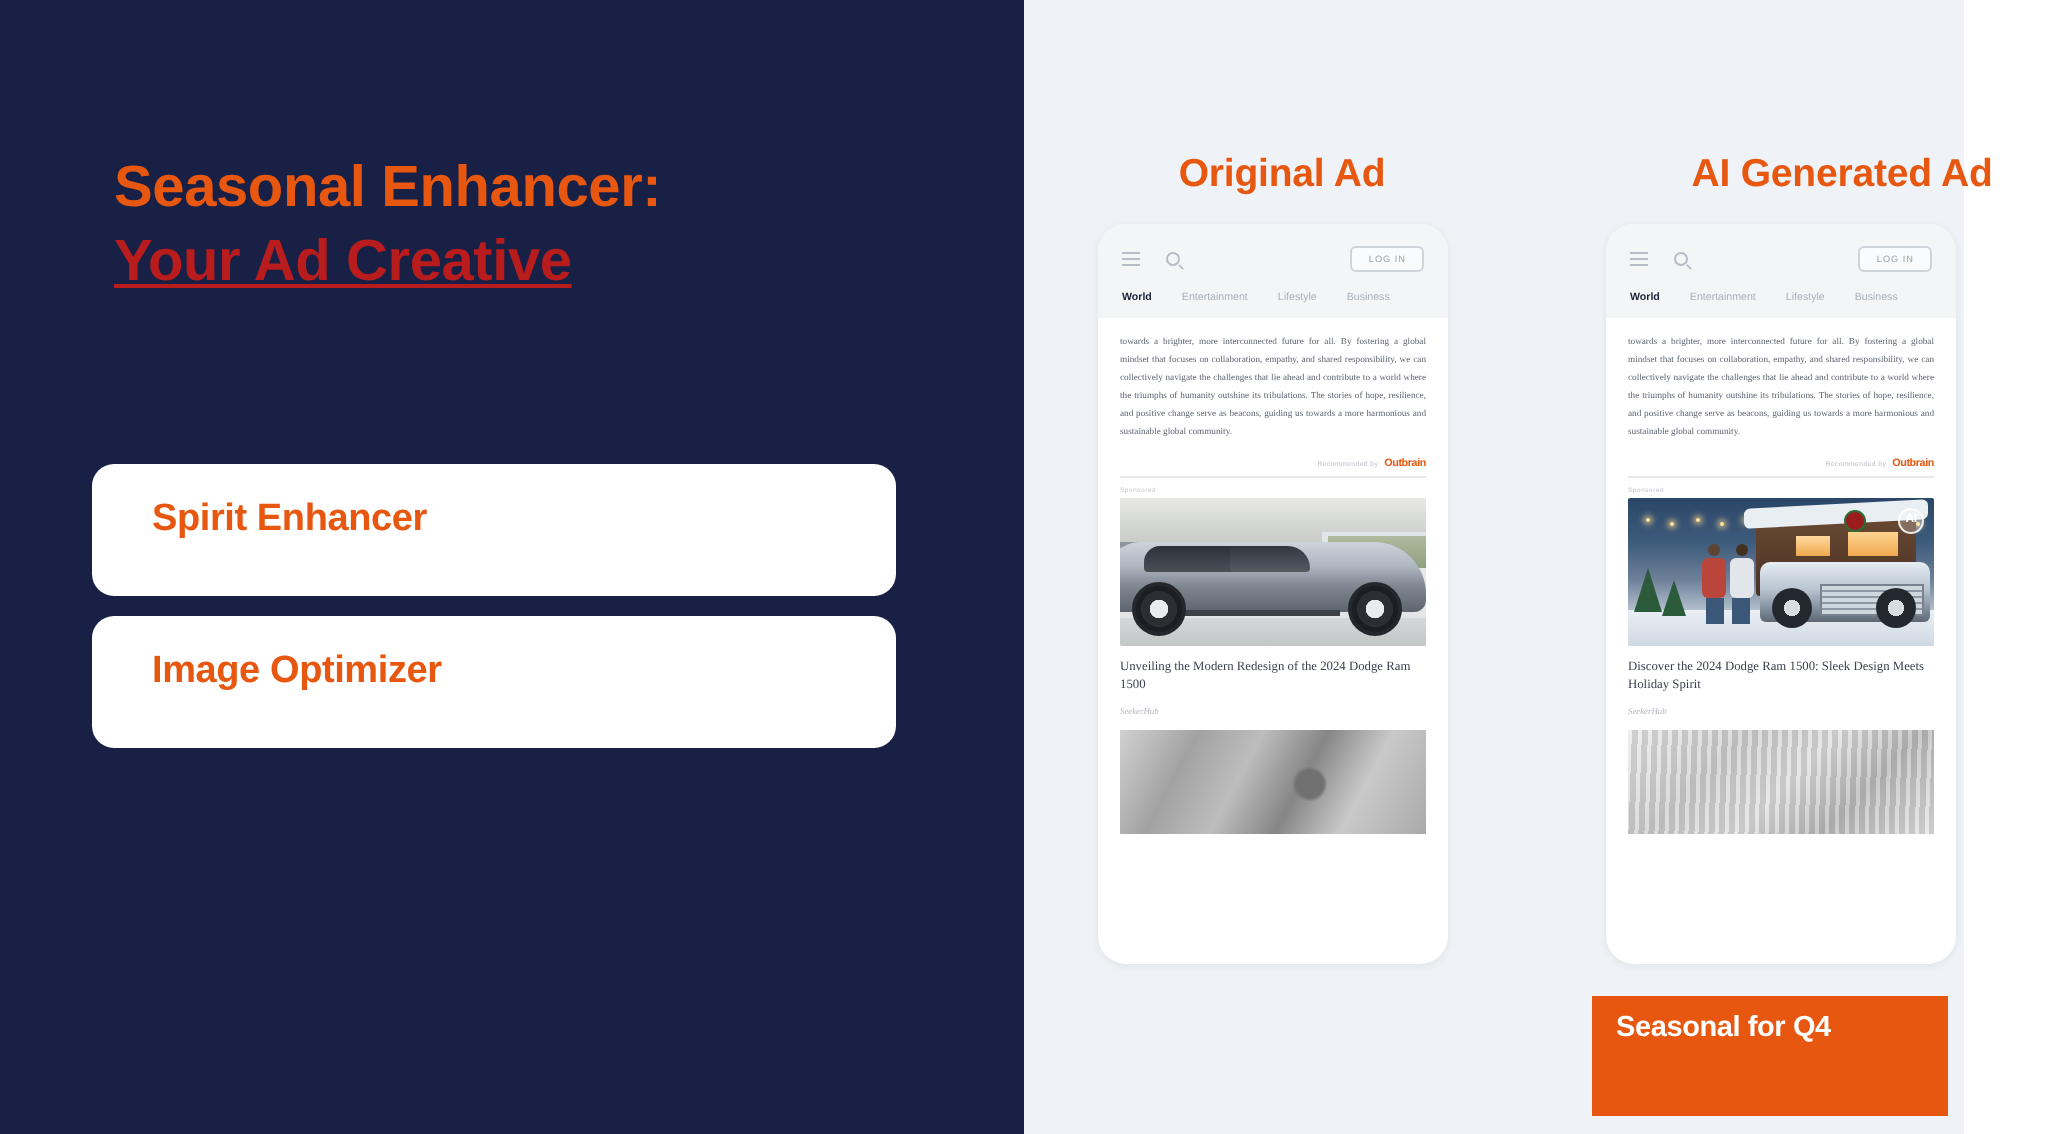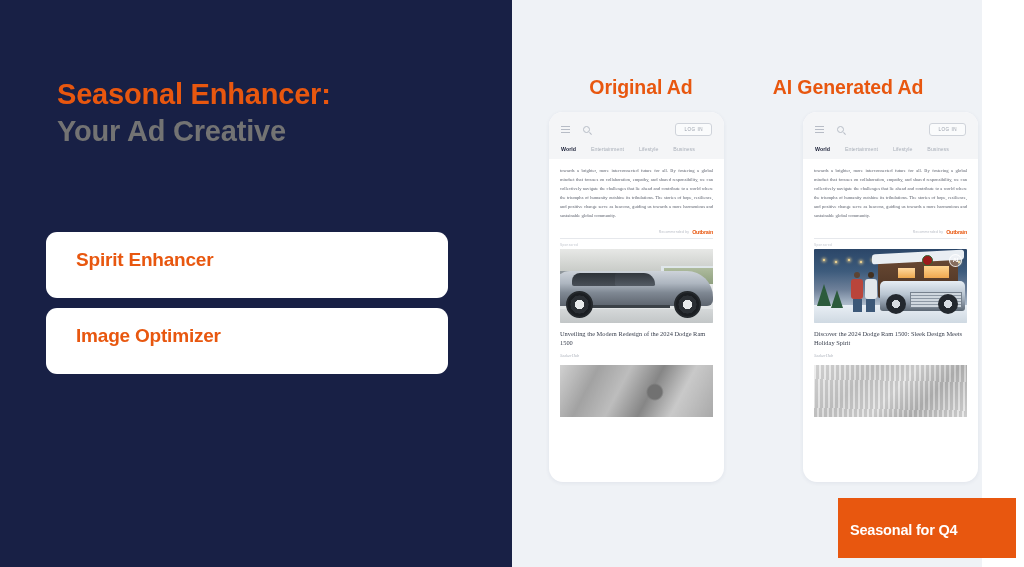--- a/index.html
+++ b/index.html
@@ -24,21 +24,21 @@
   }
 
   
   .headline {
     position:absolute; left:57px; top:76px; width:420px;
     font-size:29px; font-weight:bold; line-height:1.28;
     letter-spacing:-0.2px;
   }
   .headline .l1 { color:#e8570f; display:block; }
   .headline .l2 { color:#ffffff; display:block; }
-  .headline .l3 { color:#737373; display:block; }
+  .headline .l3 { color:#b91c1c; display:block;text-decoration:underline; }
 
   
   .cards { position:absolute; left:46px; top:232px; width:402px; }
   .card {
     background:#ffffff;
     border-radius:11px;
     padding:17px 30px 18px 30px;
     margin-bottom:10px;
   }
   .card-title {
@@ -49,21 +49,21 @@
     color:#2c3350; font-size:13.2px; line-height:1.47;
   }
 
   
   .col-title {
     position:absolute; top:76px;
     color:#e8570f; font-size:19.5px; font-weight:bold;
     text-align:center; letter-spacing:-0.1px;
   }
   #col-title-original { left:541px; width:200px; }
-  #col-title-ai { left:748px; width:200px; }
+  #col-title-ai { left:821px; width:200px; }
 
   
   .phone {
     position:absolute; top:112px; width:175px; height:370px;
     background:#ffffff;
     border-radius:14px;
     overflow:hidden;
     box-shadow:0 1px 4px rgba(30,40,80,0.07);
   }
   #phone-original { left:549px; }
@@ -265,22 +265,22 @@
   .gray-photo-b {
     width:100%; height:100%;
     background:
       repeating-linear-gradient(92deg, rgba(255,255,255,0.5) 0 2px, rgba(190,193,196,0.5) 2px 5px),
       linear-gradient(135deg,#dcdfe1 0%, #b2b6b9 30%, #cdd0d2 52%, #90959a 72%, #d6d9db 100%);
     filter:grayscale(1);
   }
 
   
   .callout {
-    position:absolute; left:838px; top:498px; width:178px; height:60px;
-    background:#e8570f; color:#ffffff; padding:24px 12px;
+    position:absolute; left:796px; top:498px; width:178px; height:60px;
+    background:#e8570f; color:#ffffff; padding:8px 12px;
   }
   .callout-title { font-size:14.5px; font-weight:bold; letter-spacing:-0.2px; }
   .callout-body { font-size:12.4px; line-height:1.32; margin-top:2px; }
 </style>
 </head>
 <body>
 
 <div id="stage">
 
   <div class="panel-left"></div>

